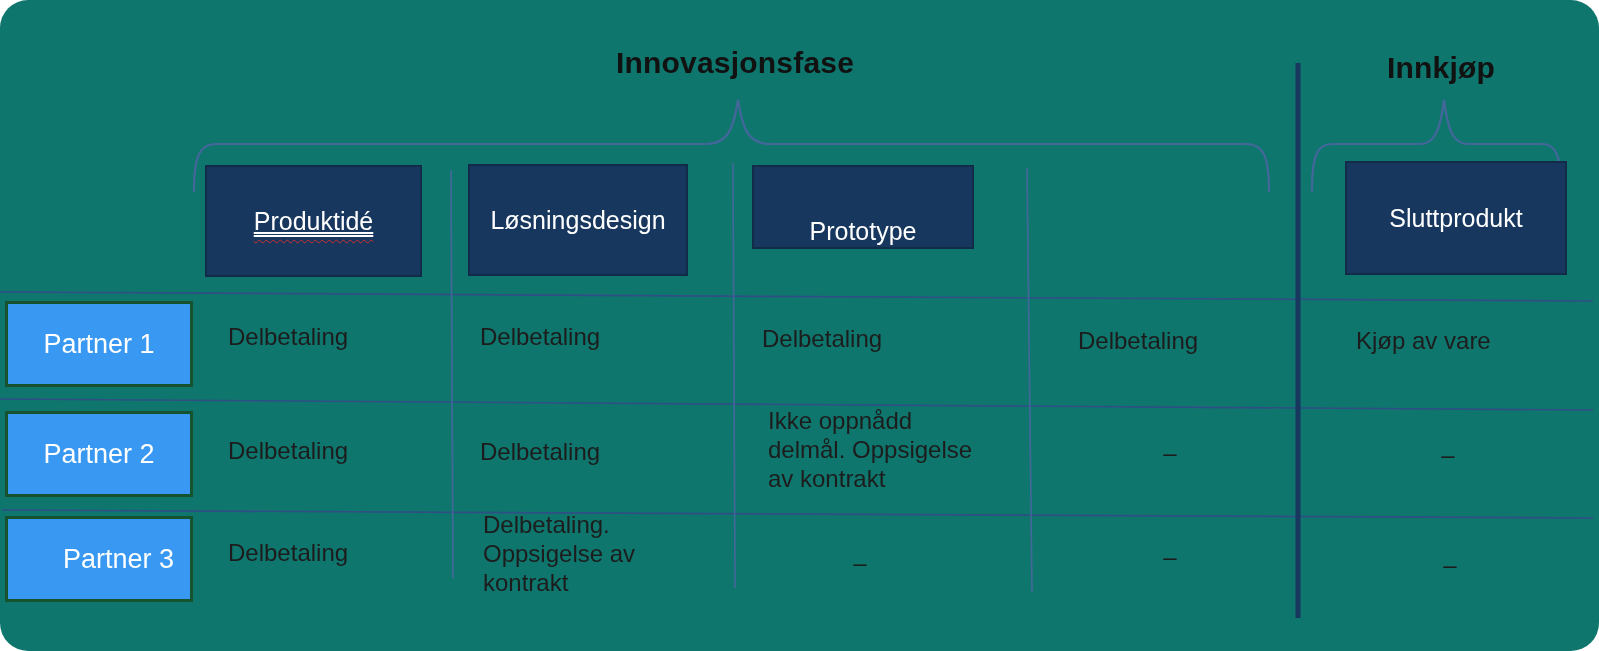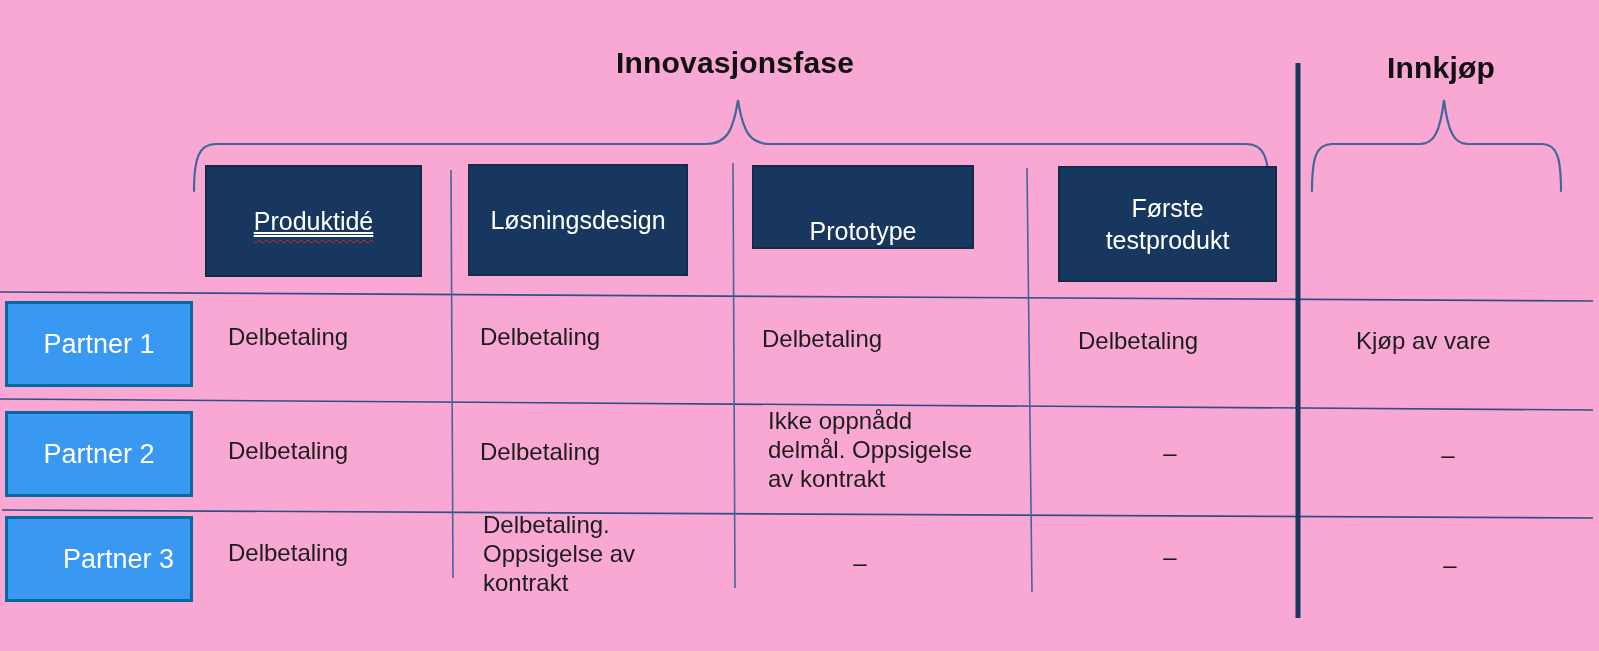--- a/index.html
+++ b/index.html
@@ -5,22 +5,23 @@
   html, body {
     margin: 0;
     padding: 0;
     background: #ffffff;
     font-family: "Liberation Sans", "DejaVu Sans", sans-serif;
   }
   .canvas {
     position: relative;
     width: 1599px;
     height: 651px;
-    background: #f9a8d4;
+    background: #0f766e;
     overflow: hidden;
+    border-radius: 28px;
   }
   .lines-svg {
     position: absolute;
     left: 0; top: 0;
     width: 1599px;
     height: 651px;
   }
   .phase-title {
     position: absolute;
     font-weight: bold;
@@ -55,21 +56,21 @@
     text-decoration: underline wavy #cf2e2e;
     text-decoration-thickness: 1.4px;
     text-underline-offset: 9px;
   }
   .partner-box {
     position: absolute;
     left: 5px;
     width: 188px;
     height: 86px;
     background: #3898F2;
-    border: 3px solid #0369a1;
+    border: 3px solid #14532d;
     box-sizing: border-box;
     display: flex;
     align-items: center;
     justify-content: center;
     color: #ffffff;
     font-size: 27px;
   }
   .cell {
     position: absolute;
     color: #1C1C1C;
@@ -106,23 +107,22 @@
 
   <div class="stage-box" style="left:205px; top:165px; width:217px; height:112px;text-decoration:underline;">
     <span class="u-line"><span class="squiggle">Produktidé</span></span>
   </div>
   <div class="stage-box" style="left:468px; top:164px; width:220px; height:112px;">
     <span>Løsningsdesign</span>
   </div>
   <div class="stage-box" style="left:752px; top:165px; width:222px; height:84px;align-items:flex-end;">
     <span>Prototype</span>
   </div>
-  <div class="stage-box" style="left:1058px; top:166px; width:219px; height:116px;">
-    <span>Første
-testprodukt</span>
+  <div class="stage-box" style="left:1345px; top:161px; width:222px; height:114px;">
+    <span>Sluttprodukt</span>
   </div>
 
   <div class="partner-box" style="top:301px;">
     <span>Partner 1</span>
   </div>
   <div class="partner-box" style="top:411px;">
     <span>Partner 2</span>
   </div>
   <div class="partner-box" style="top:516px;padding-left:39px;">
     <span>Partner 3</span>

